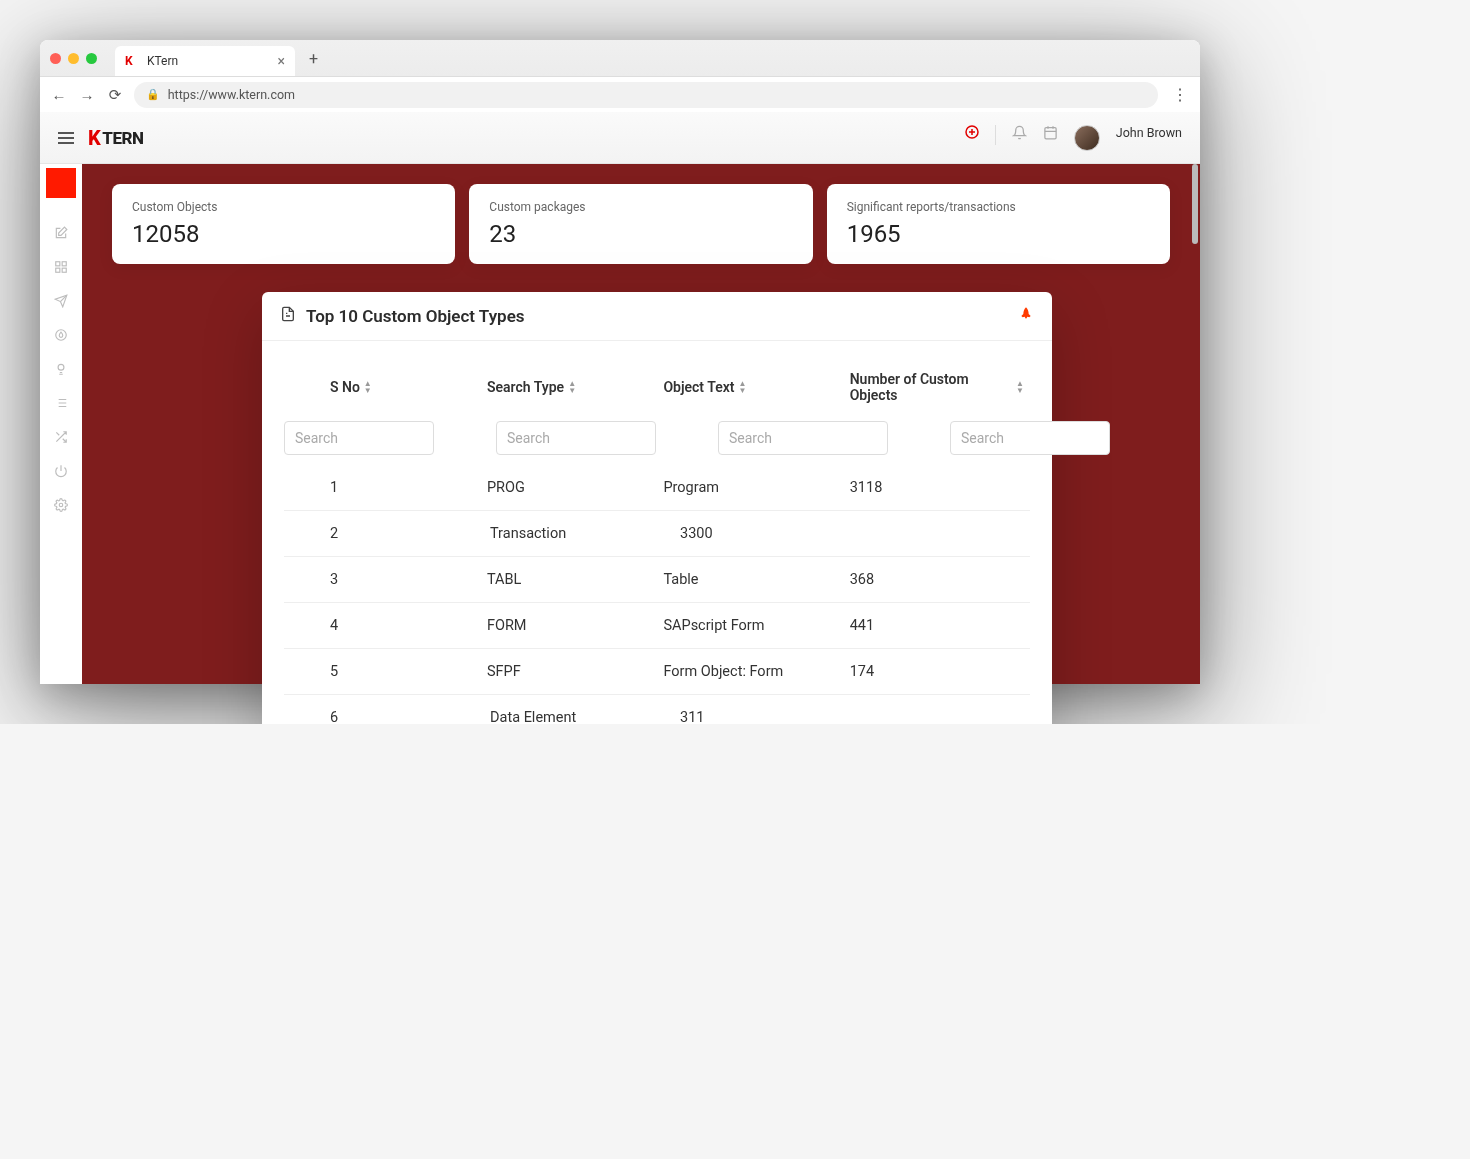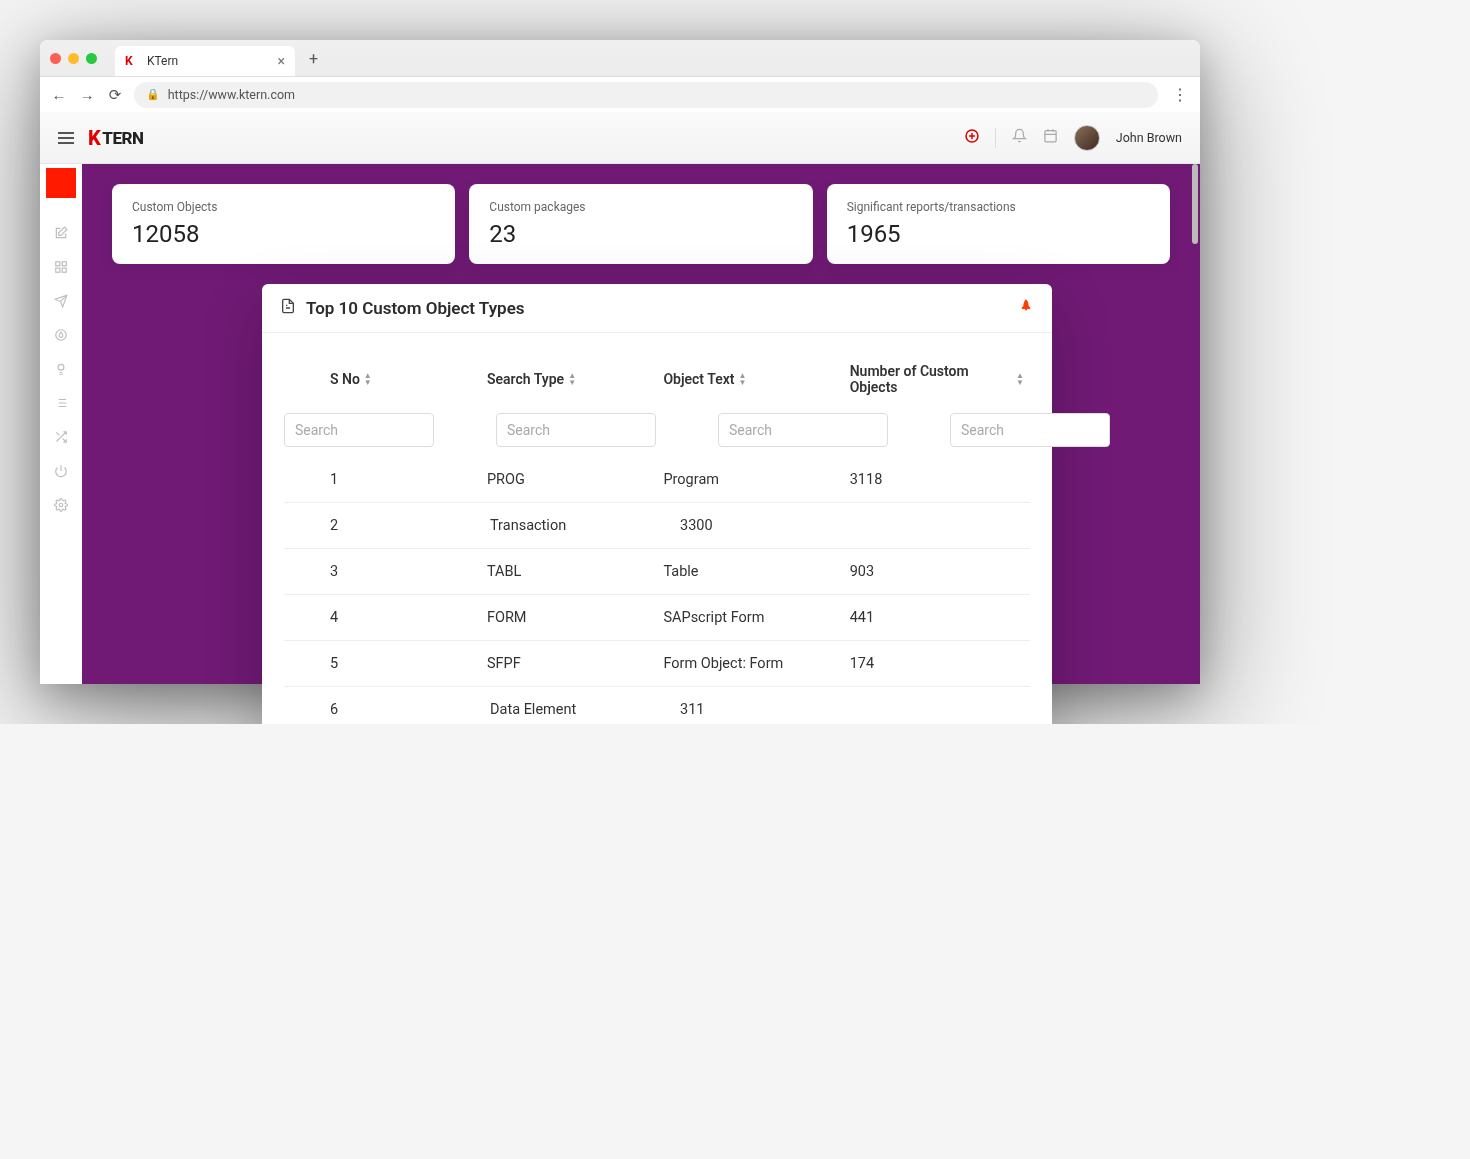--- a/index.html
+++ b/index.html
@@ -80,30 +80,30 @@
   height: 52px;
   padding: 0 18px;
   background: linear-gradient(#fafafa, #f3f3f3);
   border-bottom: 1px solid #e5e5e5;
   gap: 14px;
 }
 .hamburger { display: flex; flex-direction: column; gap: 3px; cursor: pointer; }
 .hamburger span { width: 16px; height: 2px; background: #555; }
 .logo { display: flex; align-items: center; font-weight: 800; font-size: 17px; letter-spacing: -0.5px; color: #222; }
 .logo .k { color: #e10000; font-size: 20px; margin-right: 2px; }
-.header-right { margin-left: auto; display: flex; align-items: center; gap: 16px; }
+.header-right { margin-left: auto; display: flex; gap: 16px; }
 .hicon { color: #999; font-size: 15px; }
 .hicon.red { color: #e10000; font-size: 13px; }
 .hdiv { width: 1px; height: 20px; background: #ddd; }
 .avatar { width: 26px; height: 26px; border-radius: 50%; background: linear-gradient(135deg,#8a6d5c,#3d2b1f); border: 1px solid #ccc; }
 .username { font-size: 12.5px; color: #333; }
 
 .app-body {
   display: flex;
-  background: #701a75;
+  background: #7f1d1d;
   min-height: 520px;
   position: relative;
 }
 
 .sidebar {
   width: 42px;
   background: #fff;
   display: flex;
   flex-direction: column;
   align-items: center;
@@ -121,21 +121,21 @@
   border-radius: 8px;
   padding: 16px 20px;
   box-shadow: 0 4px 16px rgba(0,0,0,0.07);
 }
 .stat-label { font-size: 12px; color: #666; margin-bottom: 6px; }
 .stat-value { font-size: 24px; color: #222; font-weight: 400; }
 
 .table-card {
   position: absolute;
   left: 180px;
-  top: 120px;
+  top: 128px;
   width: 790px;
   background: #fff;
   border-radius: 6px;
   box-shadow: 0 20px 60px rgba(0,0,0,0.22);
   z-index: 10;
 }
 .table-header {
   display: flex;
   align-items: center;
   padding: 14px 18px;
@@ -401,21 +401,21 @@
           </div>
           <div class="trow">
             <div class="col col1">2</div>
             <div class="col col3">Transaction</div>
             <div class="col col4">3300</div>
           </div>
           <div class="trow">
             <div class="col col1">3</div>
             <div class="col col2">TABL</div>
             <div class="col col3">Table</div>
-            <div class="col col4">903</div>
+            <div class="col col4">368</div>
           </div>
           <div class="trow">
             <div class="col col1">4</div>
             <div class="col col2">FORM</div>
             <div class="col col3">SAPscript Form</div>
             <div class="col col4">441</div>
           </div>
           <div class="trow">
             <div class="col col1">5</div>
             <div class="col col2">SFPF</div>

